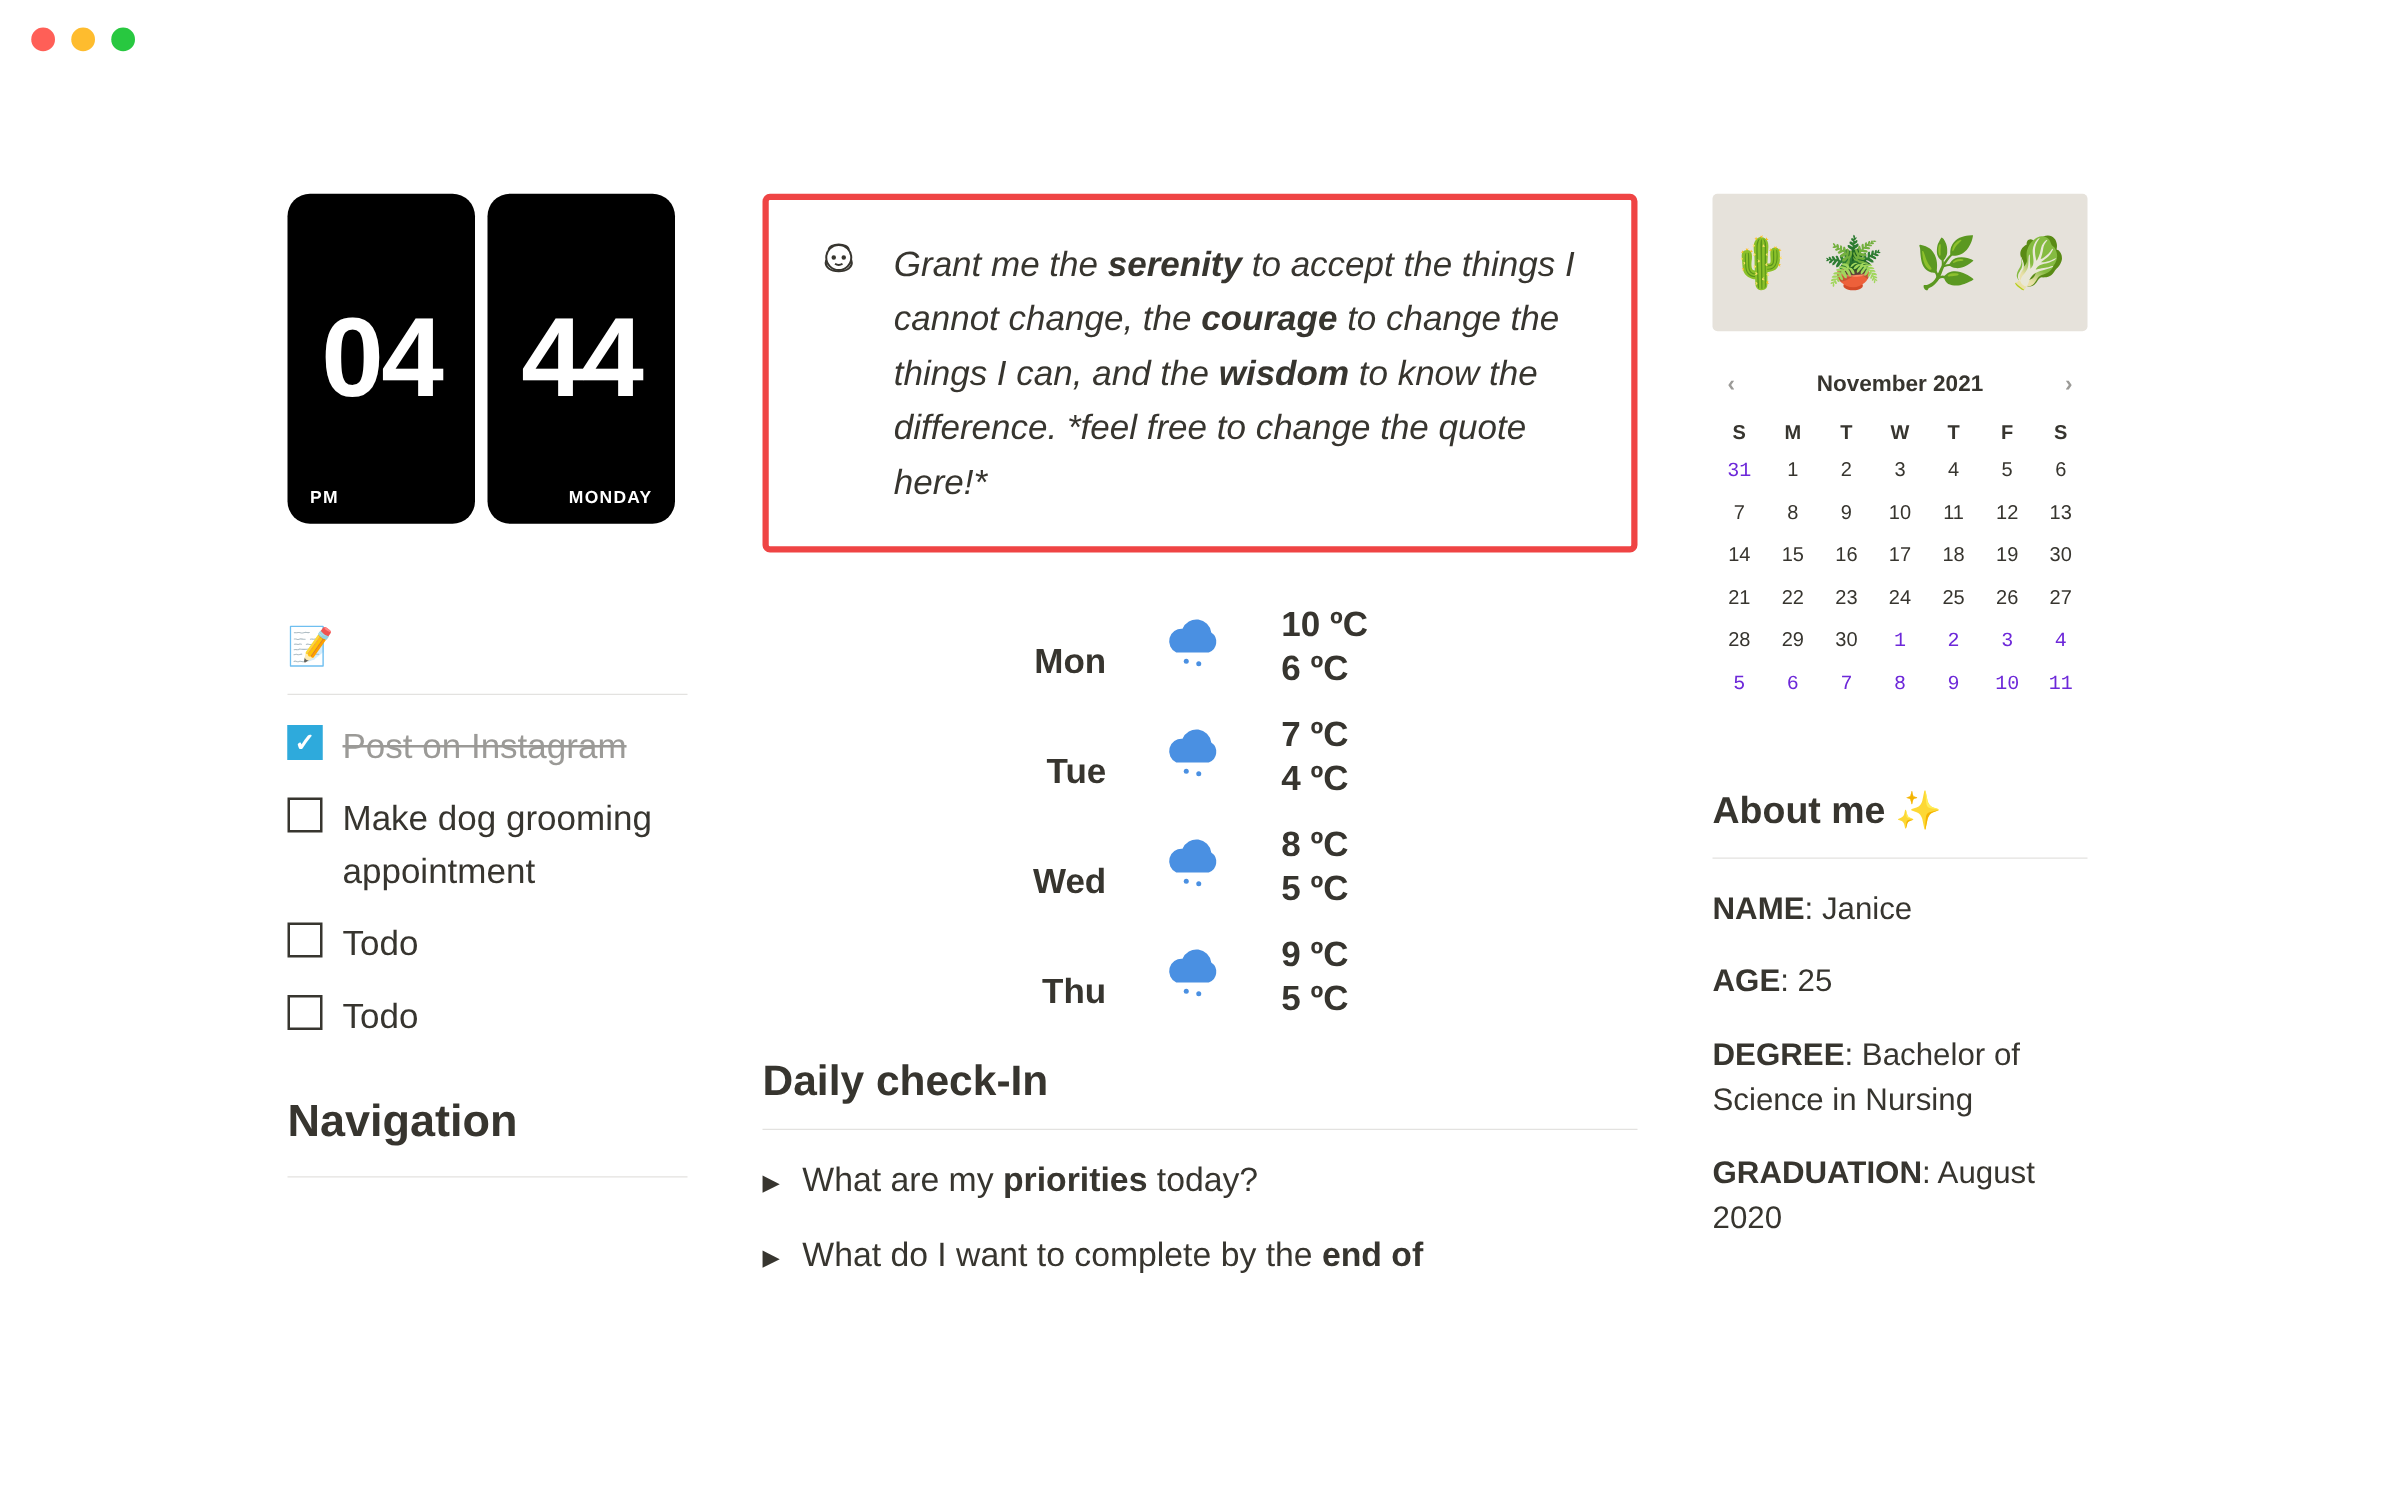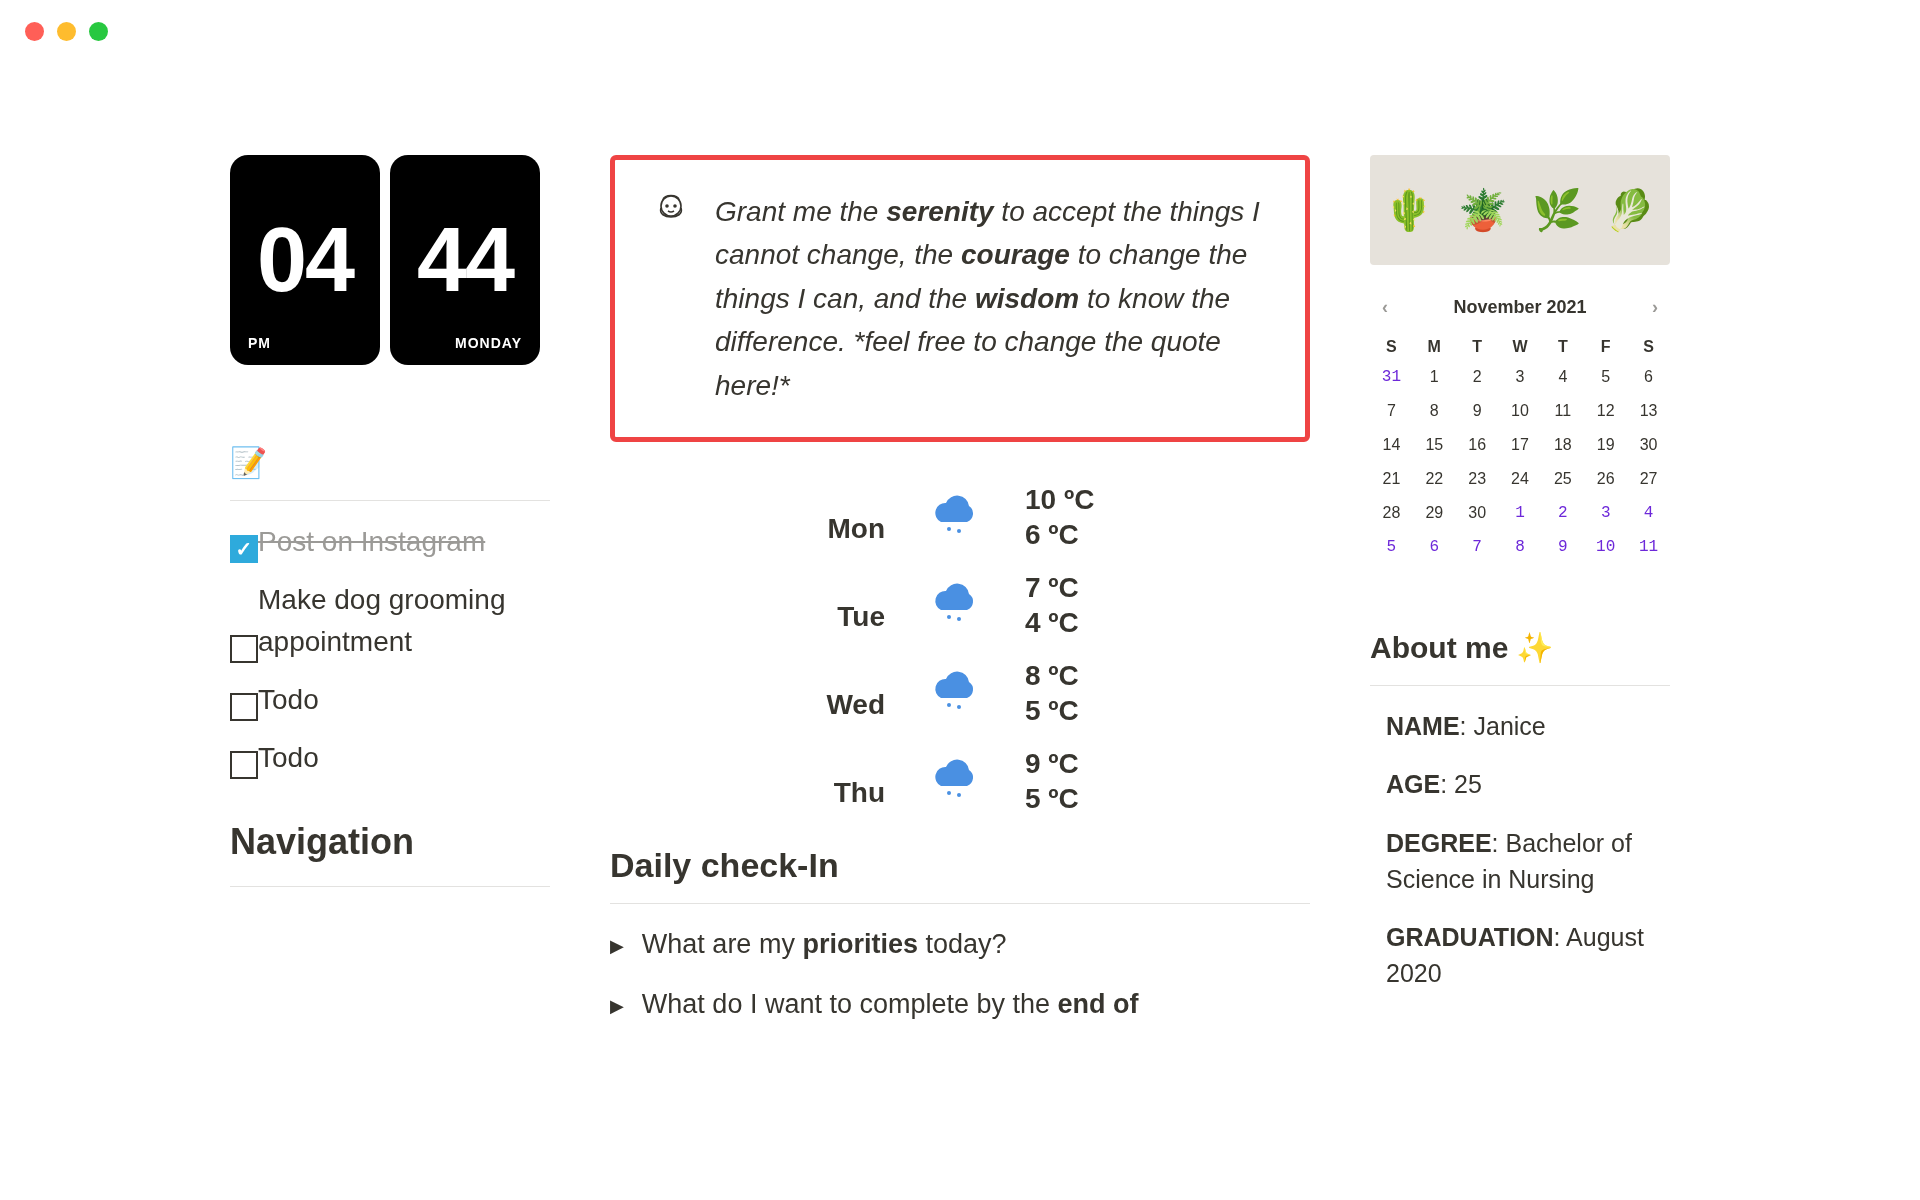--- a/index.html
+++ b/index.html
@@ -28,37 +28,37 @@
   .page {
     display: flex;
     gap: 60px;
     padding: 155px 60px 0 230px;
   }
 
   
   .col-left { width: 320px; flex-shrink:0; }
   .clock { display:flex; gap:10px; margin-bottom:80px; }
   .clock-tile {
-    background:#000; color:#fff; width:150px; height:210px;
+    background:#000; color:#fff; width:150px; height:264px;
     border-radius:18px; display:flex; flex-direction:column;
     align-items:center; justify-content:center; position:relative;
   }
   .clock-num { font-size:90px; font-weight:800; letter-spacing:-2px; }
   .clock-sub { position:absolute; bottom:14px; font-size:14px; font-weight:700; letter-spacing:1px; }
   .clock-sub.left { left:18px; }
   .clock-sub.right { right:18px; }
 
   .section-h {
     font-size:36px; font-weight:700; color:#37352f;
     line-height:1.3; margin-bottom:4px;
   }
   .section-emoji { font-size:30px; }
   .hr { border:none; border-top:1px solid #e3e2e0; margin:20px 0; }
 
-  .todo-item { display:flex; align-items:flex-end; gap:0; margin:16px 0; }
+  .todo-item { display:flex; align-items:flex-start; gap:16px; margin:16px 0; }
   .todo-check {
     width:28px; height:28px; border:2px solid #37352f; flex-shrink:0;
     display:flex; align-items:center; justify-content:center; margin-top:4px;
     cursor:pointer;
   }
   .todo-check.checked { background:#2eaadc; border-color:#2eaadc; color:#fff; }
   .todo-check.checked::after { content:"✓"; font-size:20px; font-weight:bold; }
   .todo-text { font-size:28px; color:#37352f; line-height:1.5; }
   .todo-text.done { color:#9b9a97; text-decoration:line-through; }
 
@@ -100,21 +100,21 @@
 
   .cal-header { display:flex; align-items:center; justify-content:space-between; font-size:18px; font-weight:700; padding:0 6px; }
   .cal-nav { color:#9b9a97; cursor:pointer; font-size:18px; padding:6px; }
   .cal-grid { display:grid; grid-template-columns:repeat(7, 1fr); text-align:center; margin-top:14px; row-gap:8px; }
   .cal-dow { font-weight:700; font-size:16px; }
   .cal-day { font-size:16px; color:#37352f; padding:4px 0; cursor:pointer; }
   .cal-day.muted { color:#6d28d9;font-family:Liberation Mono, monospace; }
 
   .about-h { font-size:30px; font-weight:700; margin-top:70px; }
   .about-hr { border:none; border-top:1px solid #e3e2e0; margin:20px 0; }
-  .about-line { font-size:25px; margin:22px 16px; line-height:1.45; }
+  .about-line { font-size:25px; margin:22px 0; line-height:1.45; }
   .about-line b { font-weight:700; }
 </style>
 </head>
 <body>
 
 <div class="traffic-lights">
   <span class="tl-red"></span>
   <span class="tl-yellow"></span>
   <span class="tl-green"></span>
 </div>

